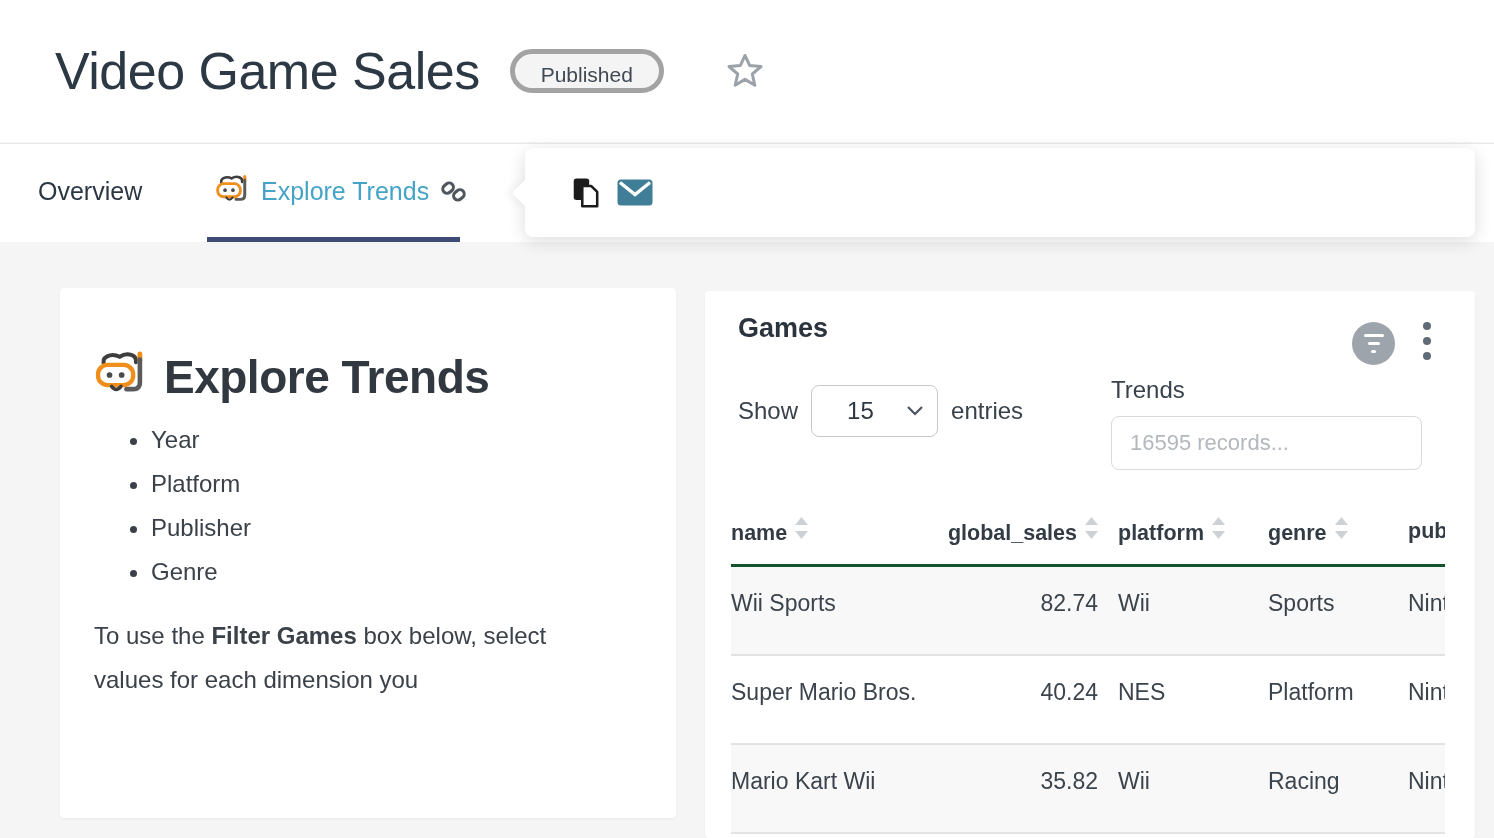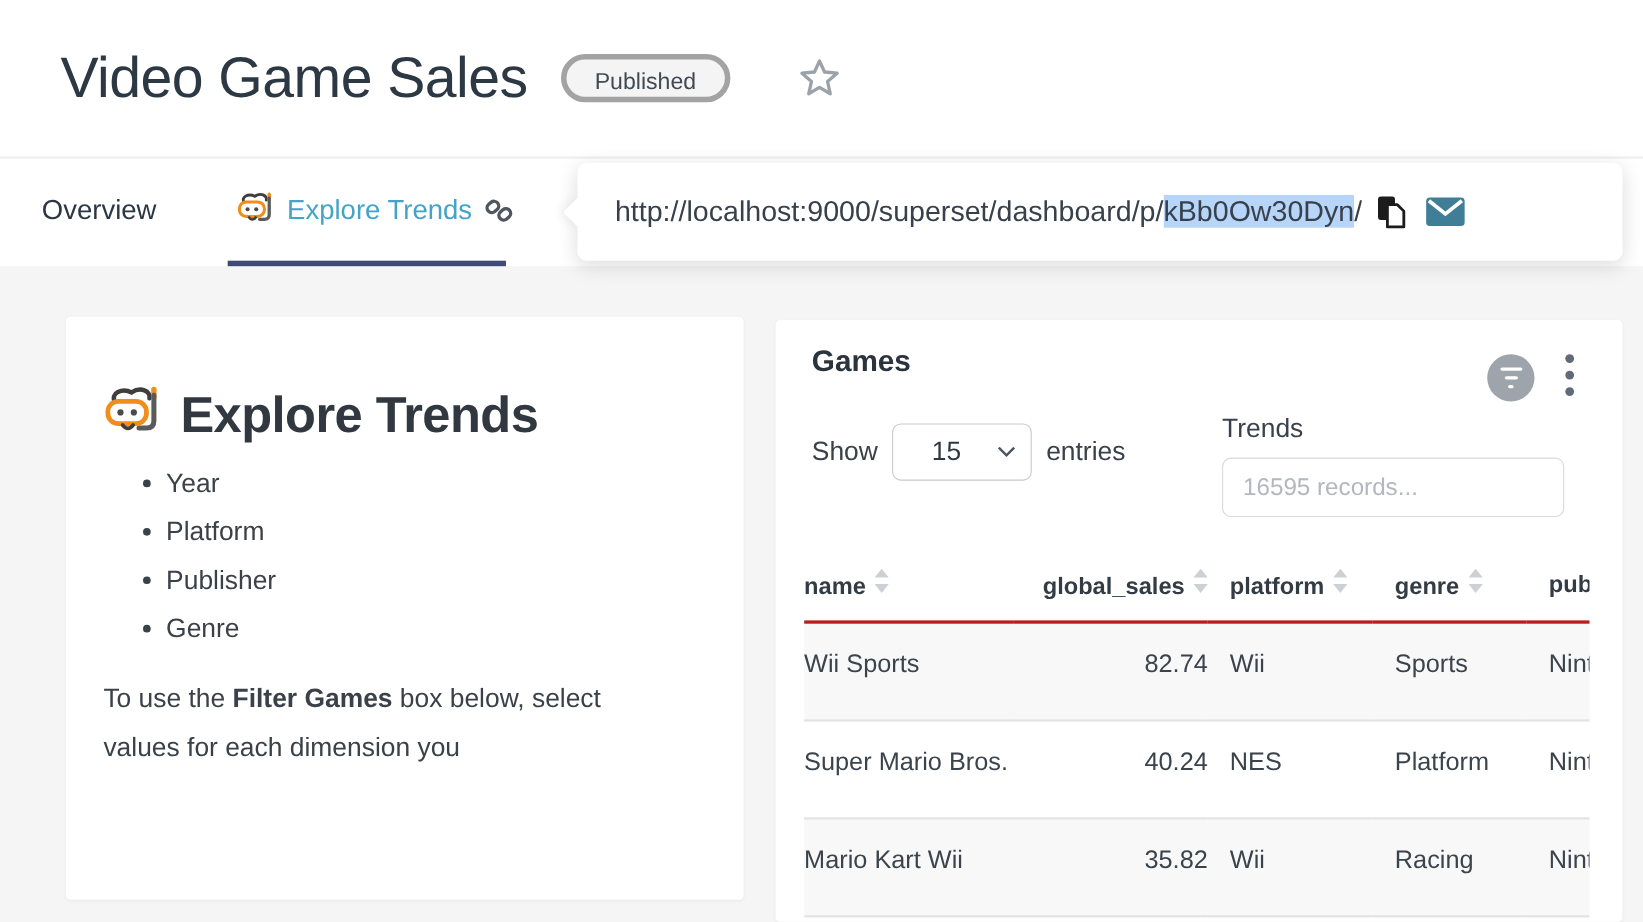--- a/index.html
+++ b/index.html
@@ -74,21 +74,21 @@
   .search-input { margin-top:12px; width:311px; height:54px; border:1.5px solid #d9d9dc;
     border-radius:8px; padding:0 18px; font-size:22px; color:#ec4899;
     font-family:"Liberation Sans", sans-serif; background:#fff; }
   .search-input::placeholder { color:#b2b8bd; }
 
   .table-wrap { position:absolute; left:26px; top:214px; width:714px; height:333px; overflow:hidden; }
   table.games { width:797px; table-layout:fixed; border-collapse:collapse; }
   col.c-name{width:190px;} col.c-sales{width:177px;} col.c-plat{width:150px;}
   col.c-genre{width:140px;} col.c-pub{width:140px;}
   table.games th { font-size:21.5px; font-weight:bold; color:#333c45; text-align:left;
-    padding:12px 0 18px 0; border-bottom:3px solid #b91c1c; white-space:nowrap; cursor:pointer; }
+    padding:12px 0 18px 0; border-bottom:3px solid #14532d; white-space:nowrap; cursor:pointer; }
   table.games th.num { text-align:right; }
   table.games th.pad, table.games td.pad { padding-left:20px; }
   table.games td { font-size:23px; color:#3b434c; vertical-align:top;
     padding-top:14px; line-height:44px; }
   table.games td.num { text-align:right; }
   table.games tbody tr { height:89px; border-bottom:2px solid #e3e3e3; }
   table.games tbody tr:nth-child(odd) { background:#f8f8f8; }
   .sort-ic { display:inline-block; margin-left:8px; vertical-align:1px; }
 
   .icon-btn { cursor:pointer; display:flex; }
@@ -134,23 +134,20 @@
         <rect x="2.2" y="5.2" width="10" height="7.6" rx="3.8" transform="rotate(-40 7.2 9)"></rect>
         <rect x="11.8" y="11.2" width="10" height="7.6" rx="3.8" transform="rotate(-40 16.8 15)"></rect>
       </svg>
     </span>
   </div>
   <div class="tab-underline"></div>
 </div>
 
 <div class="share-popover">
   <div class="arrow"></div>
-  <div class="share-url">
-    <span>http://localhost:9000/superset/dashboard/p/</span><span class="sel">kBb0Ow30Dyn</span><span>/</span>
-  </div>
   <div class="pop-icons">
     <span class="icon-btn">
       <svg width="30" height="32" viewBox="0 0 26 30">
         <rect x="1.5" y="1.5" width="14.5" height="20" rx="2.5" fill="#1c1c1c"></rect>
         <path d="M9.5 8.5 h8.5 l5.5 5.5 v13.5 h-14 z" fill="#ffffff" stroke="#1c1c1c" stroke-width="2.4" stroke-linejoin="round"></path>
       </svg>
     </span>
     <span class="icon-btn">
       <svg width="36" height="27" viewBox="0 0 36 27">
         <rect x="0.5" y="0.5" width="35" height="26" rx="3.5" fill="#407e97"></rect>

